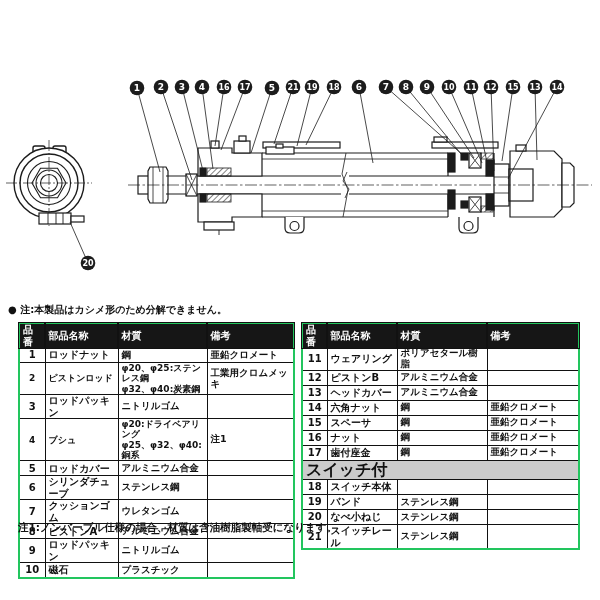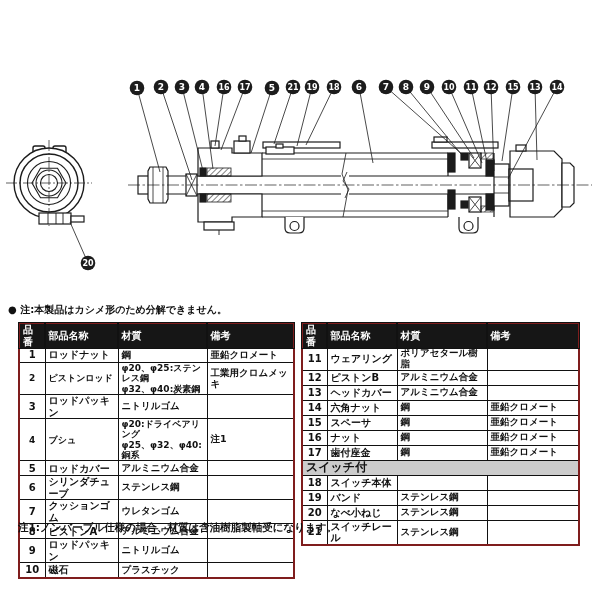--- a/index.html
+++ b/index.html
@@ -21,22 +21,22 @@
   #table-right { left:301px; top:322px; width:277px; }
   th, td { border:1px solid #111; padding:0 3px; overflow:hidden;
     white-space:pre-line; line-height:1.15; }
   thead th { background:#161616; color:#fff; text-align:left; height:14px;
     font-size:10px; border-color:#161616; outline:1px solid #111; }
   td { height:15px; }
   tr.tall td { height:31px; font-size:9px; }
   td.c-no { text-align:center; padding:0 1px; }
   td.c-mat, td.c-rem { font-size:9.5px; }
   tr.tall td.c-rem { font-size:9.5px; }
-  tr.section td { background:#ccc; color:#111; font-size:12px; height:14px;margin-top:44px; }
-  table { border:2px solid #7f1d1d;padding-left:36px; }
+  tr.section td { background:#ccc; color:#111; font-size:16px; height:14px;margin-top:44px; }
+  table { border:2px solid #22c55e;padding-left:36px; }
 
   .footnote { position:absolute; left:18px; top:521px; font-size:10.5px;
     font-weight:bold; white-space:nowrap; }
 </style>
 </head>
 <body>
 
 <div id="stage">
 
   <svg id="diagram" viewBox="0 0 600 310" xmlns="http://www.w3.org/2000/svg">

